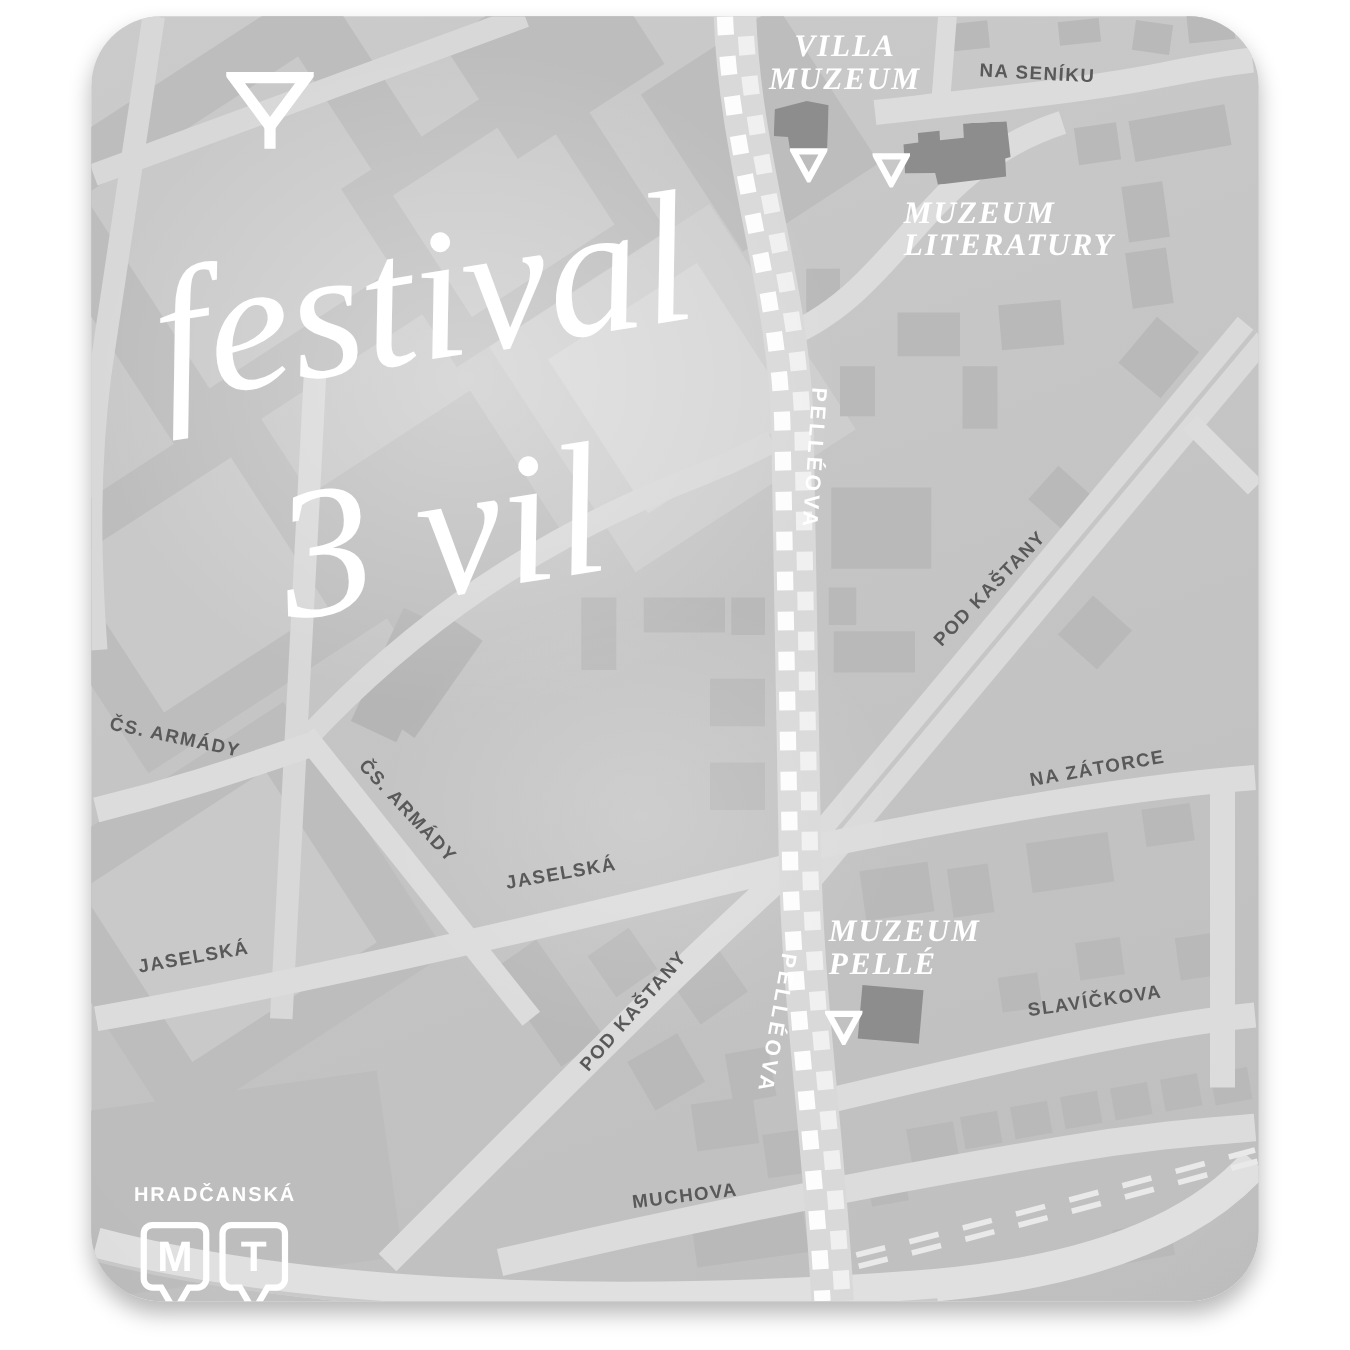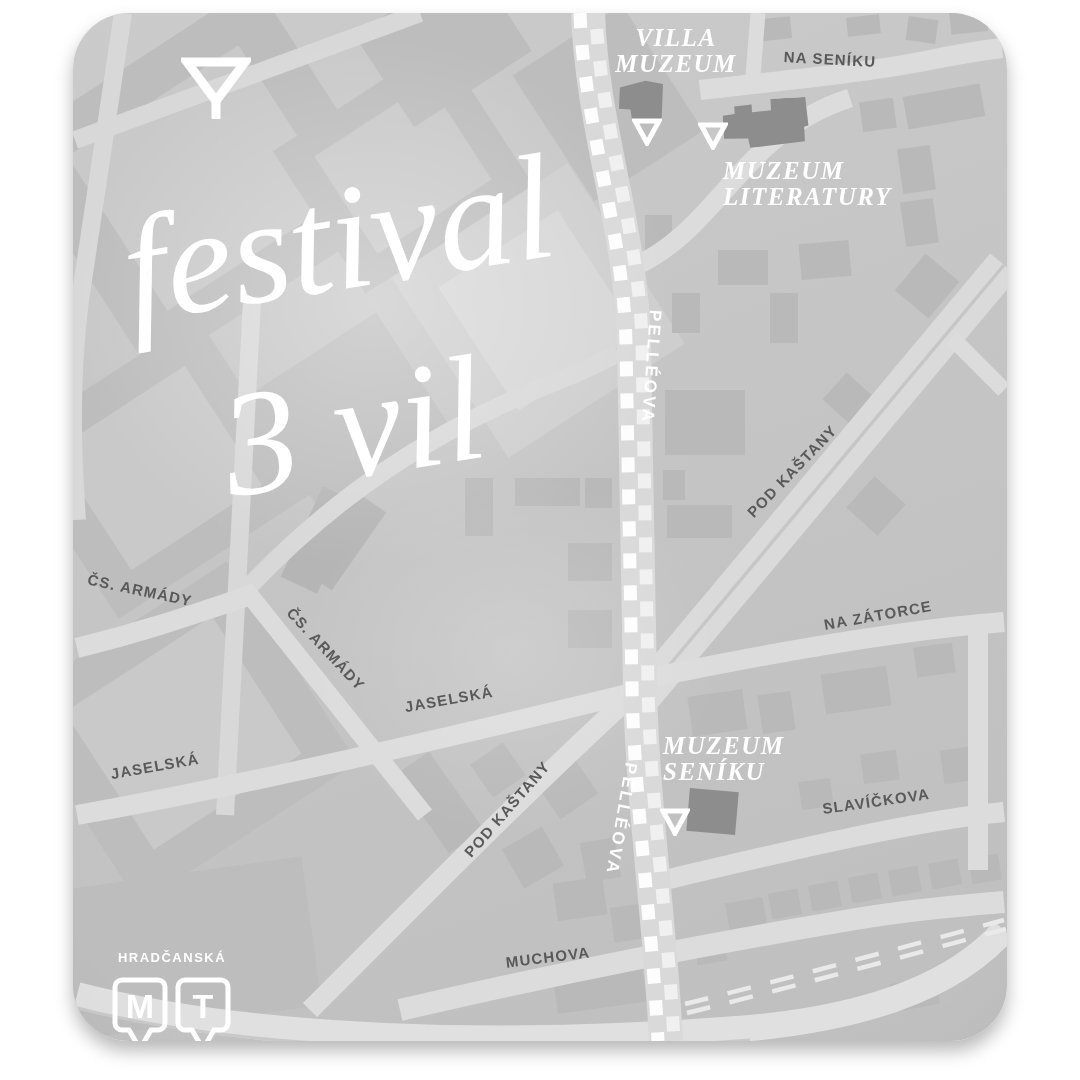--- a/index.html
+++ b/index.html
@@ -17,21 +17,21 @@
   .vignette{position:absolute;inset:0;pointer-events:none;
     background:
       radial-gradient(ellipse 430px 380px at 300px 290px, rgba(255,255,255,.32), rgba(255,255,255,0) 70%),
       radial-gradient(ellipse 300px 260px at 440px 640px, rgba(255,255,255,.18), rgba(255,255,255,0) 70%),
       radial-gradient(ellipse 120% 120% at 50% 45%, rgba(0,0,0,0) 55%, rgba(0,0,0,.10) 100%);}
   
   .venue-bld{position:absolute;background:#8d8d8d;}
   
   .street{position:absolute;font-weight:bold;font-size:15px;letter-spacing:1.2px;color:#595959;white-space:nowrap;}
   .street.vert{writing-mode:vertical-rl;text-orientation:sideways;color:#ffffff;font-size:17px;letter-spacing:3px;}
-  .street.white-h{color:#ffffff;font-size:13px;letter-spacing:1.5px;}
+  .street.white-h{color:#ffffff;font-size:16px;letter-spacing:1.5px;}
   .venue{position:absolute;font-family:"Liberation Serif",serif;font-style:italic;font-weight:bold;
          font-size:25px;letter-spacing:1.5px;color:#ffffff;line-height:1.04;white-space:nowrap;}
   .logo{position:absolute;left:108px;top:42px;display:flex;align-items:flex-start;color:#fff;}
   .logo-text{font-size:66px;font-weight:bold;letter-spacing:1px;color:#fff;line-height:1;margin-left:8px;}
   .title-line{position:absolute;color:#fff;font-family:"Liberation Serif",serif;font-style:italic;
               font-size:150px;line-height:1;text-align:center;white-space:nowrap;}
   .marker{position:absolute;width:30px;height:28px;}
   .pin{position:absolute;width:56px;height:84px;}
   .pin .pin-letter{position:absolute;left:0;top:10px;width:56px;text-align:center;
                    font-size:34px;font-weight:bold;color:#fff;}
@@ -176,21 +176,21 @@
     <div class="venue" style="left:603px;top:12px;text-align:center;transform:translateX(-50%)">
       <div>VILLA</div>
       <div>MUZEUM</div>
     </div>
     <div class="venue" style="left:650px;top:145px">
       <div>MUZEUM</div>
       <div>LITERATURY</div>
     </div>
     <div class="venue" style="left:590px;top:720px">
       <div>MUZEUM</div>
-      <div>SENÍKU</div>
+      <div>PELLÉ</div>
     </div>
 
     <div class="street" style="left:757px;top:46px;transform:translate(-50%,-50%) rotate(3deg)">NA SENÍKU</div>
     <div class="street vert" style="left:578px;top:354px;transform:translate(-50%,-50%) rotate(4deg)">PELLÉOVA</div>
     <div class="street vert" style="left:548px;top:806px;transform:translate(-50%,-50%) rotate(10deg)">PELLÉOVA</div>
     <div class="street" style="left:719px;top:458px;transform:translate(-50%,-50%) rotate(-46deg)">POD KAŠTANY</div>
     <div class="street" style="left:434px;top:796px;transform:translate(-50%,-50%) rotate(-49deg)">POD KAŠTANY</div>
     <div class="street" style="left:805px;top:602px;transform:translate(-50%,-50%) rotate(-10deg)">NA ZÁTORCE</div>
     <div class="street" style="left:803px;top:788px;transform:translate(-50%,-50%) rotate(-8deg)">SLAVÍČKOVA</div>
     <div class="street" style="left:475px;top:944px;transform:translate(-50%,-50%) rotate(-7deg)">MUCHOVA</div>

